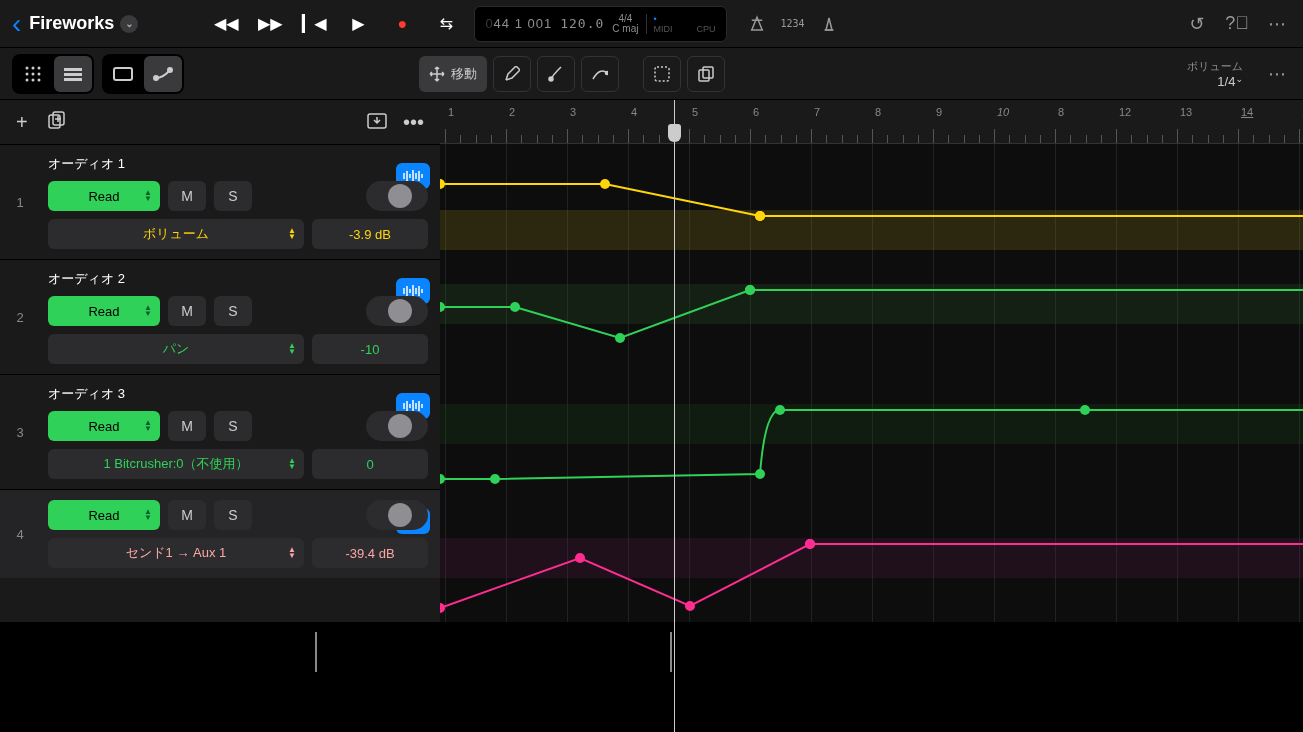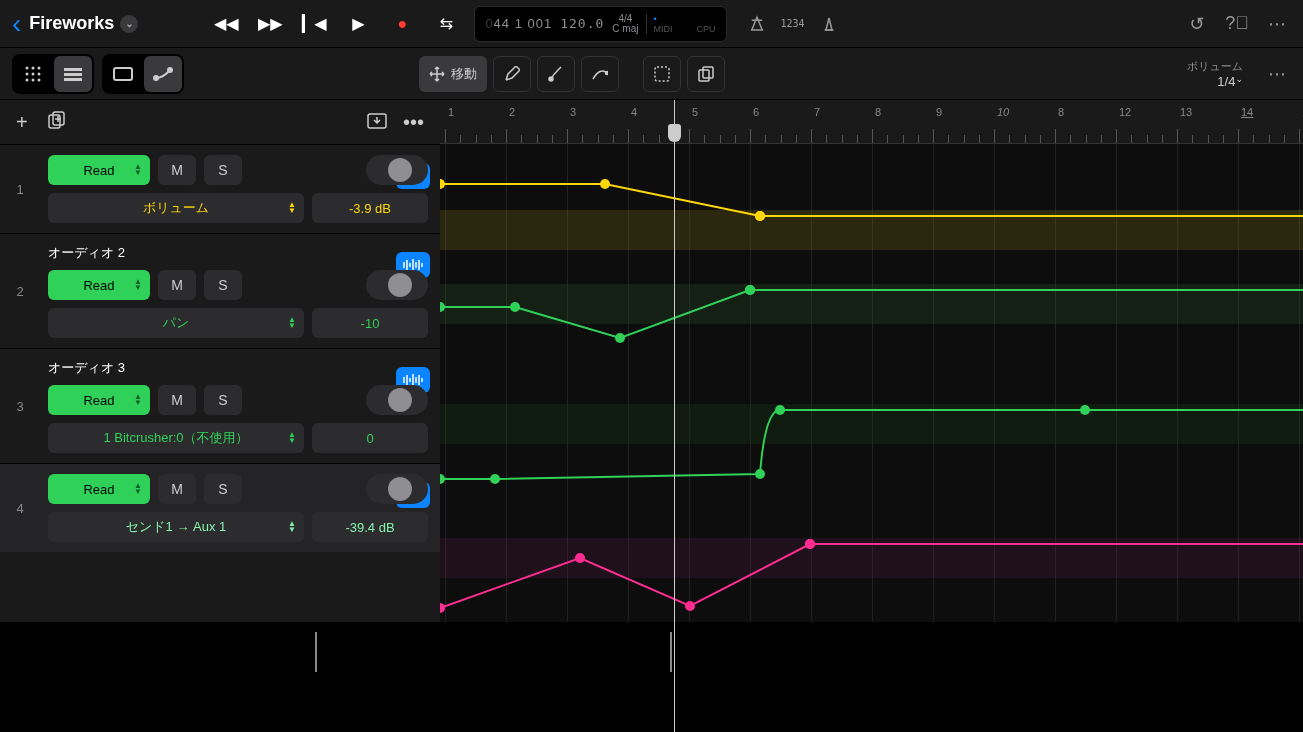--- a/index.html
+++ b/index.html
@@ -30,34 +30,34 @@
 .main{display:flex;height:calc(732px - 100px)}
 .left-panel{width:440px;background:#1a1a1a;display:flex;flex-direction:column}
 .lp-head{height:44px;display:flex;align-items:center;padding:0 16px;gap:20px}
 .lp-btn{color:#ccc;font-size:20px;cursor:pointer}
 .lp-right{margin-left:auto;display:flex;gap:16px}
 .track{display:flex;border-top:1px solid #000}
 .track-num{width:40px;display:flex;align-items:center;justify-content:center;color:#888;font-size:13px}
 .track-body{flex:1;padding:10px 12px 10px 8px;position:relative}
 .track-name{color:#fff;font-size:13px;margin-bottom:8px}
 .track-row{display:flex;align-items:center;gap:8px;margin-bottom:8px}
-.mode-btn{background:#30d158;color:#000;font-size:13px;font-weight:500;height:30px;padding:0 14px;border-radius:6px;display:flex;align-items:center;position:relative;width:102px;justify-content:center}
+.mode-btn{background:#30d158;color:#000;font-size:13px;font-weight:500;height:30px;padding:0 14px;border-radius:6px;display:flex;align-items:center;position:relative;width:112px;justify-content:center}
 .mode-arrows{position:absolute;right:8px;font-size:8px;line-height:6px;color:#0a6028}
 .ms-btn{background:#2c2c2e;color:#ccc;width:38px;height:30px;border-radius:6px;display:flex;align-items:center;justify-content:center;font-size:14px;cursor:pointer}
 .slider-track{width:62px;height:30px;background:#2c2c2e;border-radius:15px;position:relative;margin-left:auto}
 .slider-knob{width:24px;height:24px;background:#8e8e93;border-radius:50%;position:absolute;top:3px;left:22px}
 .wave-badge{background:#0a84ff;width:34px;height:26px;border-radius:6px;display:flex;align-items:center;justify-content:center;position:absolute;top:18px;right:10px;cursor:pointer}
 .param-row{display:flex;gap:8px}
 .param-btn{background:#2c2c2e;height:30px;border-radius:6px;display:flex;align-items:center;justify-content:center;font-size:13px;position:relative;cursor:pointer}
 .param-name{flex:1;width:186px}
 .param-val{width:116px}
 .param-arrows{position:absolute;right:8px;font-size:8px;line-height:6px}
 .t-yellow{color:#ffd60a}
 .t-green{color:#30d158}
-.t-magenta{color:#86efac}
+.t-magenta{color:#fca5a5}
 .timeline{flex:1;position:relative;background:#0d0d0d;overflow:hidden}
 .ruler{height:44px;background:#1a1a1a;position:relative;border-bottom:1px solid #333}
 .ruler-mark{position:absolute;top:6px;font-size:11px;color:#888}
 .ruler-tick{position:absolute;bottom:0;width:1px;height:8px;background:#555}
 .ruler-tick.major{height:14px}
 .playhead{position:absolute;top:0;width:1px;height:100%;background:#ccc;z-index:10}
 .playhead-handle{position:absolute;top:24px;left:-6px;width:13px;height:18px;background:#ccc;border-radius:3px 3px 6px 6px}
 .lane{position:absolute;left:0;right:0;height:118px}
 .grid-line{position:absolute;top:0;bottom:0;width:1px;background:#222}
 .region{position:absolute;top:0;bottom:0;opacity:0.25}
@@ -225,20 +225,21 @@
               <path d="M10 4 L10 10 M7 7 L10 10 L13 7"></path>
             </svg>
         </span>
         <span class="lp-btn">•••</span>
       </div>
     </div>
     <div id="tracks-container">
         <div class="track">
     <div class="track-num">1</div>
     <div class="track-body">
+      <div class="track-name">オーディオ 1</div>
       <div class="wave-badge">
         <svg class="wave-icon-svg" viewBox="0 0 22 14" stroke="#fff" stroke-width="1.5" fill="none">
                 <line x1="2" y1="4" x2="2" y2="10"></line>
                 <line x1="5" y1="2" x2="5" y2="12"></line>
                 <line x1="8" y1="5" x2="8" y2="9"></line>
                 <line x1="11" y1="1" x2="11" y2="13"></line>
                 <line x1="14" y1="4" x2="14" y2="10"></line>
                 <line x1="17" y1="2" x2="17" y2="12"></line>
                 <line x1="20" y1="5" x2="20" y2="9"></line>
               </svg>

